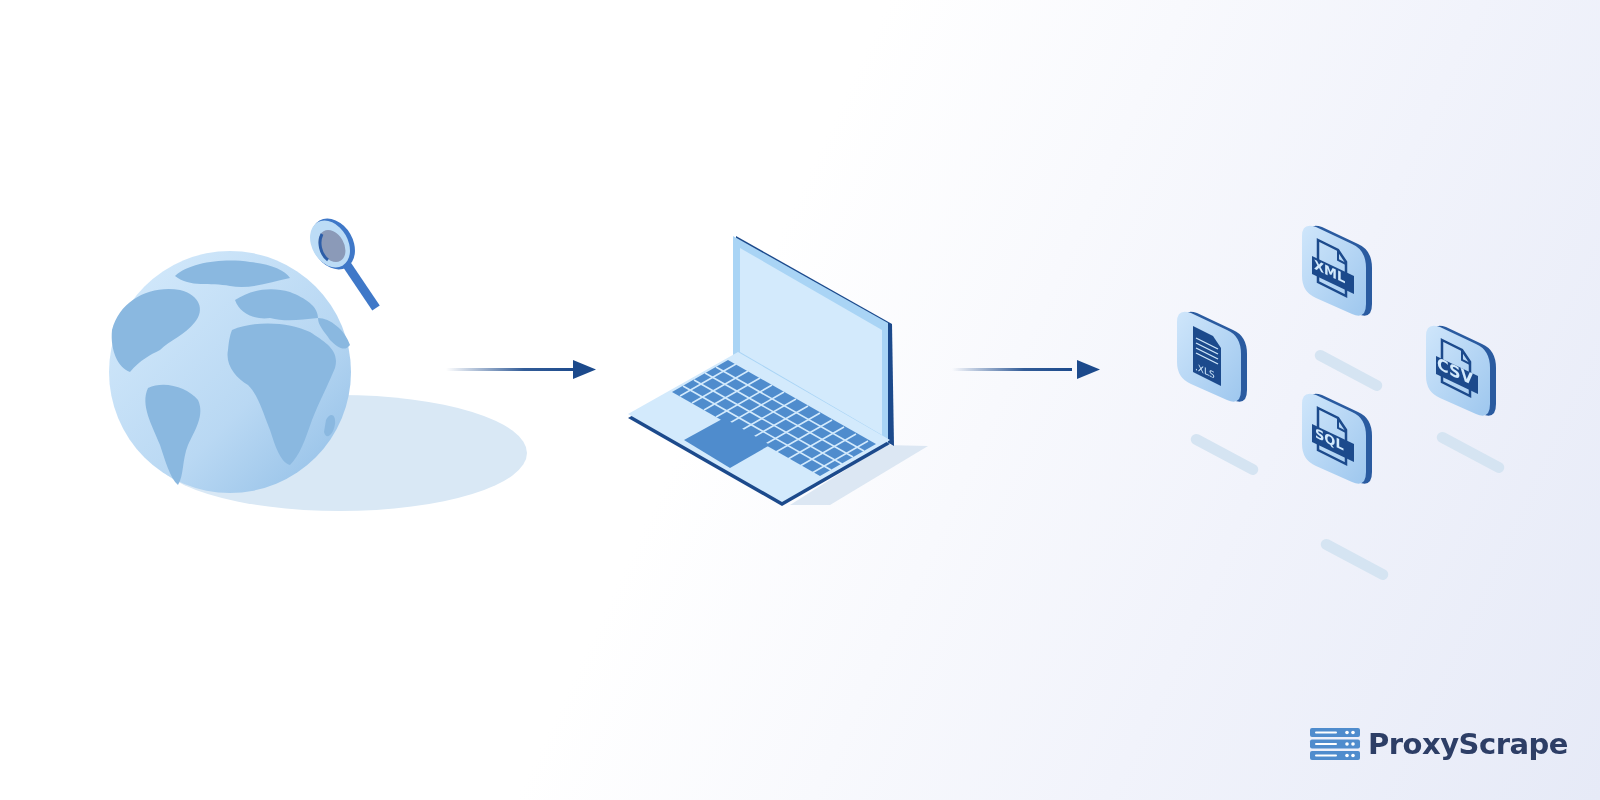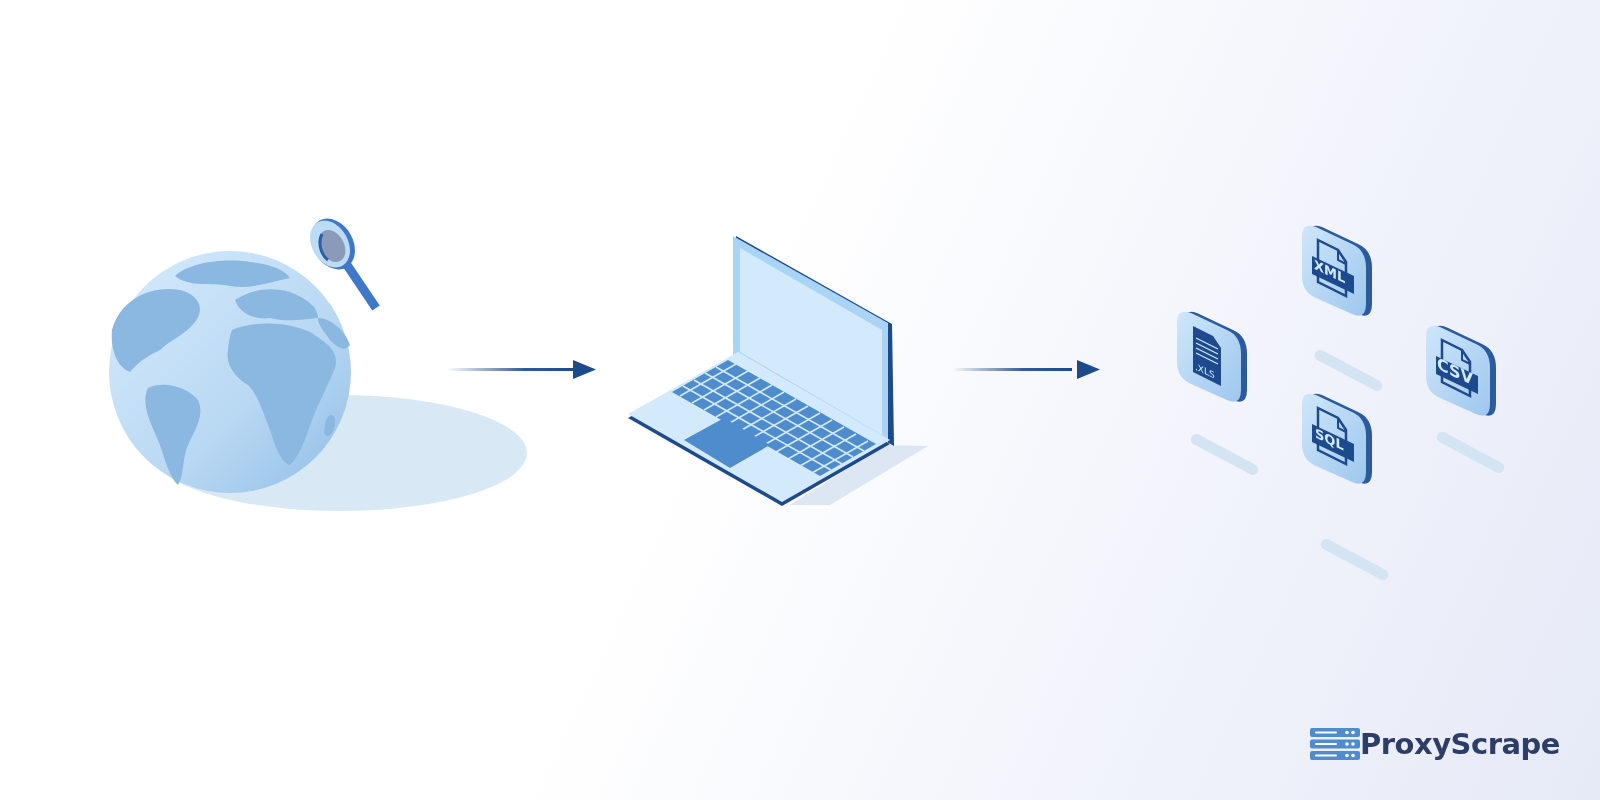--- a/index.html
+++ b/index.html
@@ -4,21 +4,21 @@
 <style>
   html, body { margin:0; padding:0; }
   body {
     width:1600px; height:800px; overflow:hidden; position:relative;
     background: linear-gradient(115deg, #ffffff 0%, #ffffff 45%, #f1f3fb 75%, #e6eaf7 100%);
     font-family: "Liberation Sans", sans-serif;
   }
   .abs { position:absolute; }
   svg { display:block; overflow:visible; }
   .brand {
-    position:absolute; left:1310px; top:727px; display:flex; align-items:center; gap:0;
+    position:absolute; left:1310px; top:727px; display:flex; align-items:center; gap:8px;
   }
   .brand-name {
     font-family: "DejaVu Sans", sans-serif; font-weight:700; font-size:29px;
     color:#2d3e66; letter-spacing:-0.5px;
   }
   .tile-label {
     font-family: "DejaVu Sans", sans-serif; font-weight:700;
   }
 </style>
 </head>

